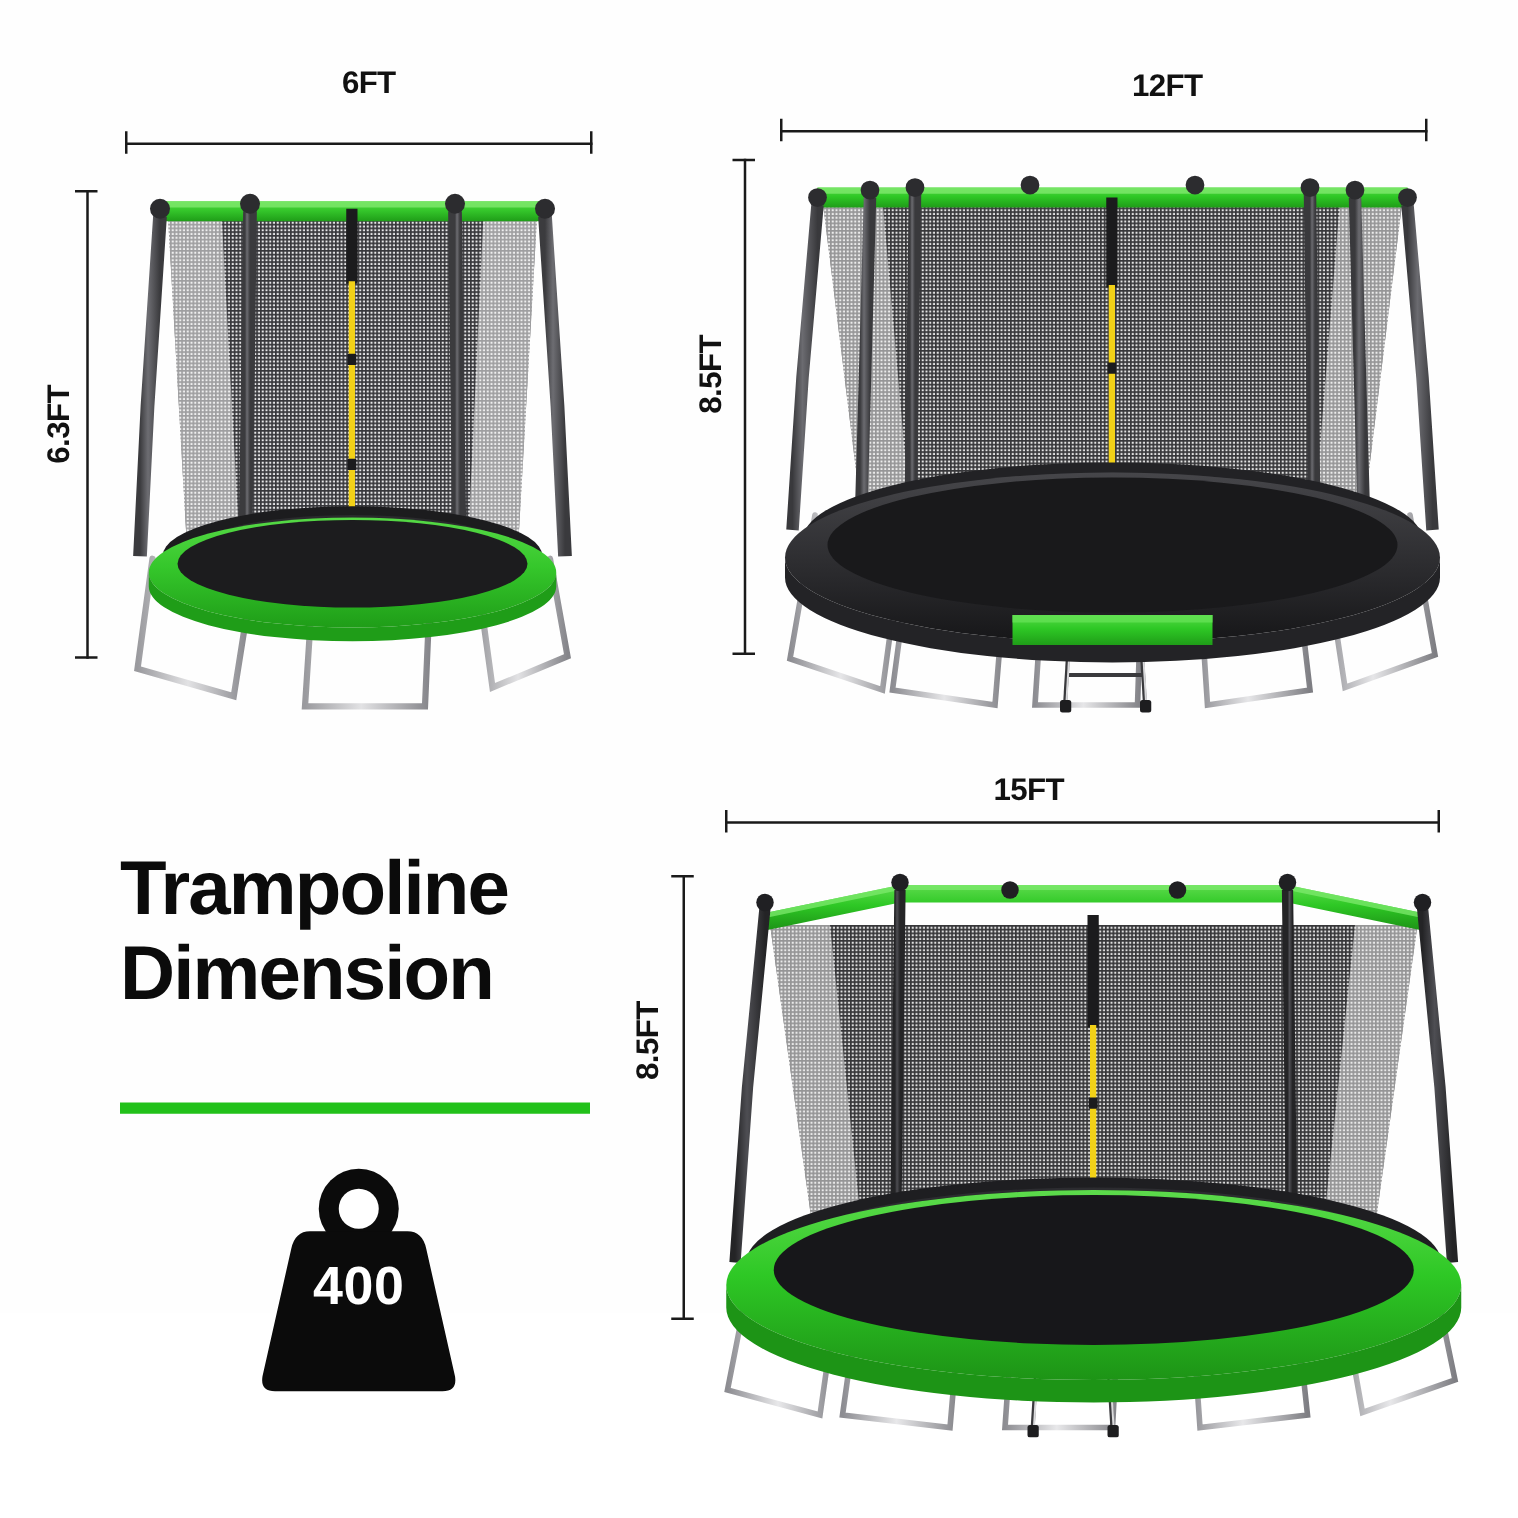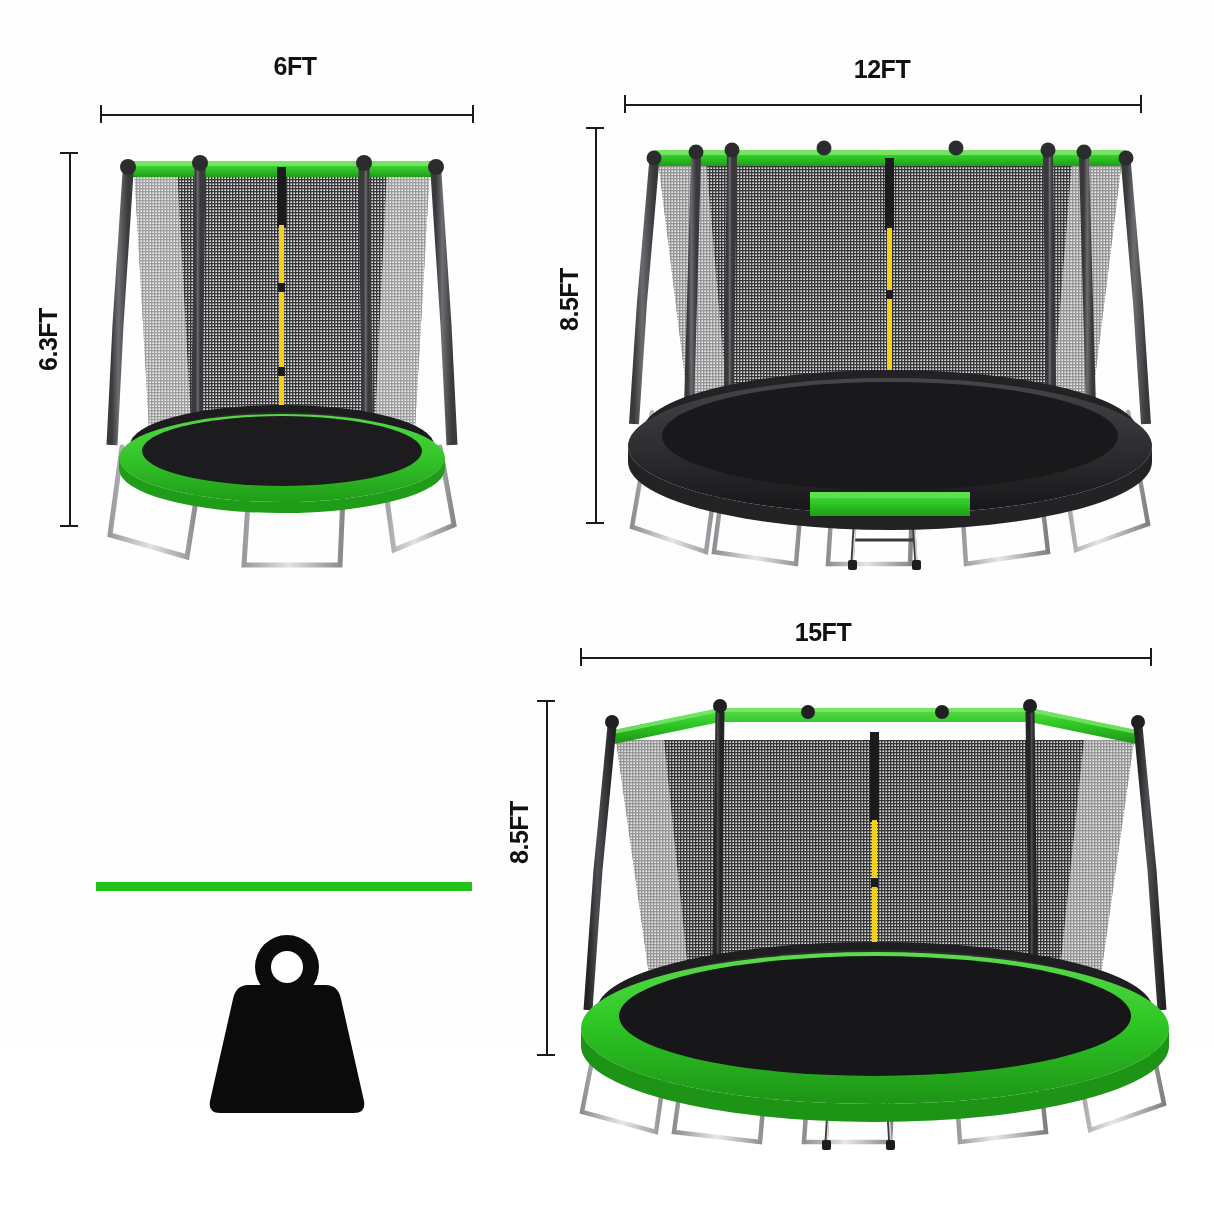--- a/index.html
+++ b/index.html
@@ -211,21 +211,21 @@
       <ellipse cx="200" cy="320" rx="152" ry="40" fill="#1c1c1e"></ellipse>
       <ellipse cx="200" cy="316" rx="128" ry="29" fill="#2a2a2d"></ellipse>
       <ellipse cx="200" cy="314" rx="120" ry="25" fill="#151517"></ellipse>
 
       <ellipse cx="200" cy="333" rx="163" ry="44" fill="url(#padgrn6)"></ellipse>
       <ellipse cx="200" cy="326" rx="140" ry="35" fill="#1c1c1e"></ellipse>
       <path d="M37 333 A163 44 0 0 0 363 333 L363 344 A163 44 0 0 1 37 344 Z" fill="#1f9d18"></path>
     </svg>
   </div>
 
-  <div class="dim-label-h" style="left:802px; top:55px; width:160px;">12FT</div>
+  <div class="dim-label-h" style="left:802px; top:55px; width:160px;text-align:right;">12FT</div>
   <div class="dim-h" style="left:624px; top:95px; width:518px;">
     <div class="bar"></div>
     <div class="cap l"></div>
     <div class="cap r"></div>
   </div>
 
   <div class="dim-label-v" style="left:509px; top:285px; width:120px;">8.5FT</div>
   <div class="dim-v" style="left:586px; top:127px; height:397px;">
     <div class="bar"></div>
     <div class="cap t"></div>
@@ -323,29 +323,34 @@
 
       <ellipse cx="280" cy="334" rx="262" ry="68" fill="url(#darkpad12)"></ellipse>
       <ellipse cx="280" cy="324" rx="228" ry="54" fill="#19191b"></ellipse>
       <path d="M18 334 A262 68 0 0 0 542 334 L542 350 A262 68 0 0 1 18 350 Z" fill="#232326"></path>
 
       <path d="M200 380 L360 380 L360 404 L200 404 Z" fill="url(#padgrn12)"></path>
       <path d="M200 380 L360 380 L360 386 L200 386 Z" fill="#62e052" opacity="0.85"></path>
     </svg>
   </div>
 
+  <div class="title-block">
+    <div class="title-line">Trampoline</div>
+    <div class="title-line">Dimension</div>
+  </div>
   <div class="title-rule"></div>
 
   <div class="weight-badge">
     <svg viewBox="0 0 182 190" xmlns="http://www.w3.org/2000/svg">
       <circle cx="91" cy="42" r="32" fill="#0b0b0b"></circle>
       <circle cx="91" cy="42" r="16" fill="#ffffff"></circle>
       <path d="M52 60 L130 60 Q142 60 145 74 L168 176 Q170 188 158 188 L24 188
                Q12 188 14 176 L37 74 Q40 60 52 60 Z" fill="#0b0b0b"></path>
     </svg>
+    <div class="weight-text weight-num">400</div>
   </div>
 
   <div class="dim-label-h" style="left:743px; top:618px; width:160px;">15FT</div>
   <div class="dim-h" style="left:580px; top:648px; width:572px;">
     <div class="bar"></div>
     <div class="cap l"></div>
     <div class="cap r"></div>
   </div>
 
   <div class="dim-label-v" style="left:459px; top:818px; width:120px;">8.5FT</div>

